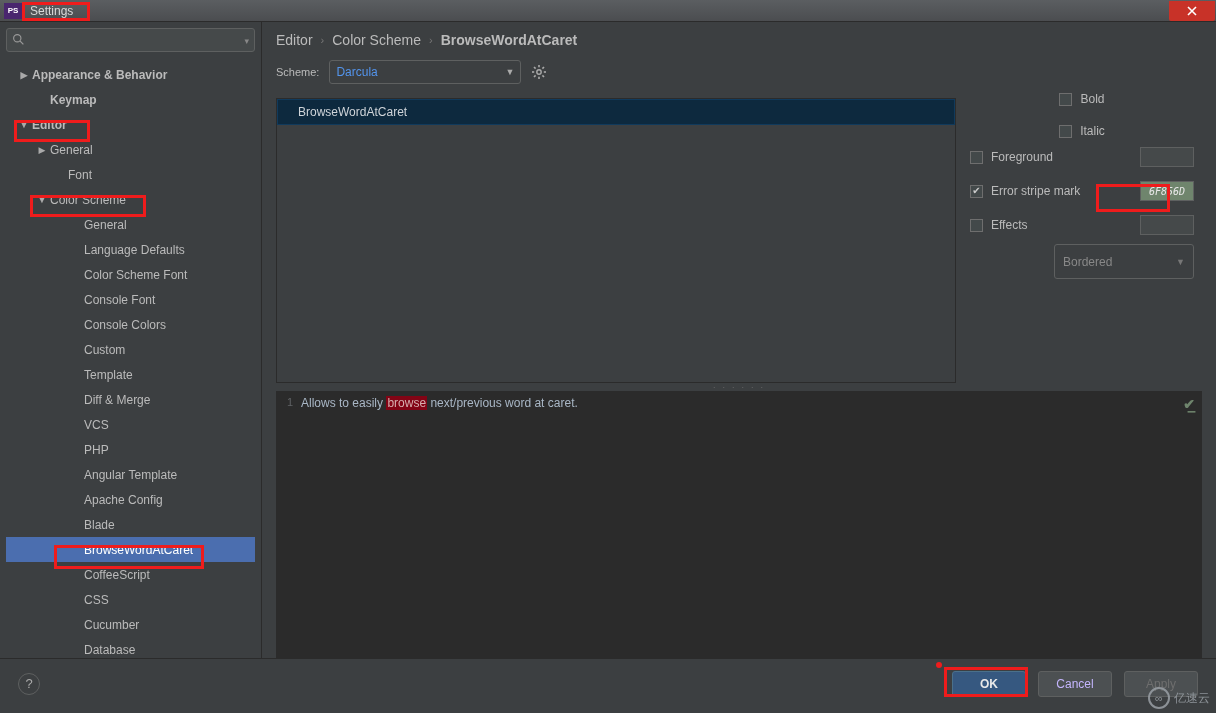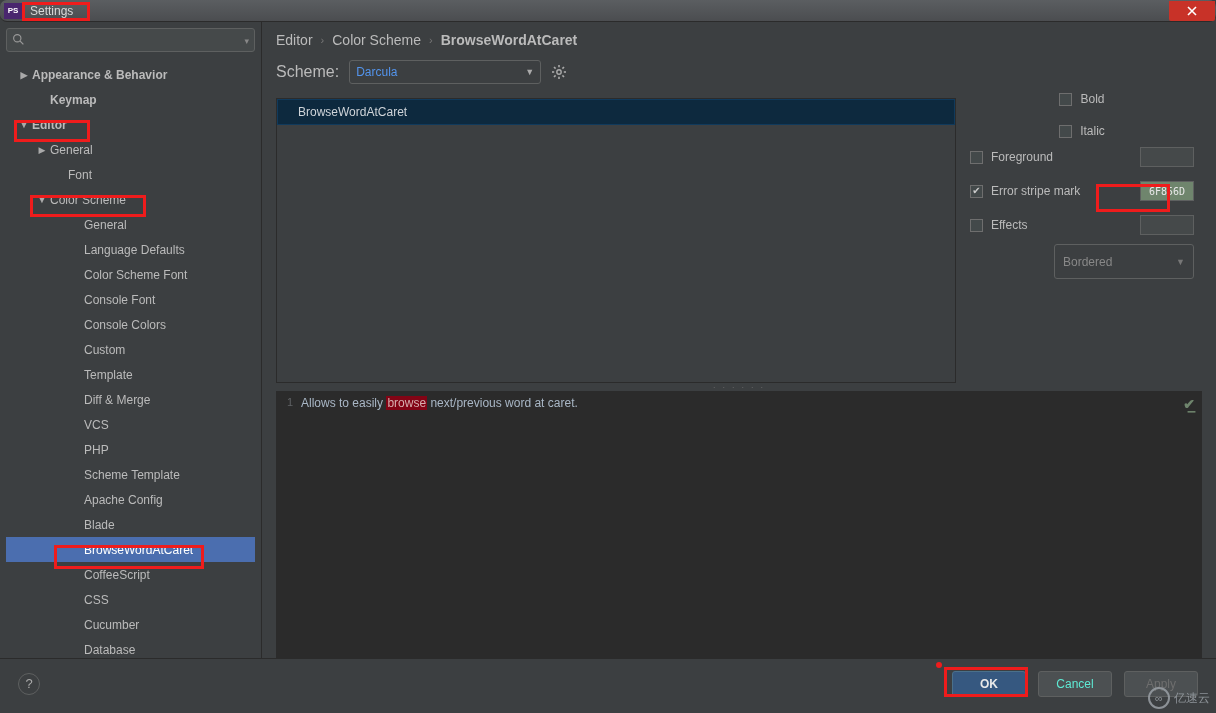--- a/index.html
+++ b/index.html
@@ -1,18 +1,18 @@
 <!DOCTYPE html>
 <html><head>
 <meta charset="utf-8">
 <style>
 * { box-sizing: border-box; margin: 0; padding: 0; font-family: "Segoe UI", Arial, sans-serif; }
 body { background: #3c3f41; color: #bbbbbb; font-size: 12px; width: 1216px; height: 713px; overflow: hidden; position: relative; }
 
-.titlebar { height: 22px; background: linear-gradient(#5b5e61,#4b4d50); display: flex; align-items: center; border-bottom: 1px solid #2b2b2b; border-radius: 7px; }
+.titlebar { height: 22px; background: linear-gradient(#5b5e61,#4b4d50); display: flex; align-items: center; border-bottom: 1px solid #2b2b2b; }
 .titlebar .app-icon { width: 18px; height: 16px; background:#49266e; margin:0 4px 0 4px; display:flex; align-items:center; justify-content:center; font-size:8px; font-weight:bold; color:#fff; }
 .titlebar .title { font-size: 12px; color: #d9d9d9; padding:0 4px; }
 .titlebar .spacer { flex:1; }
 .titlebar .close-btn { width: 46px; height: 20px; background:#c83228; display:flex; align-items:center; justify-content:center; color:#fff; margin-right:1px; border-radius:0 0 2px 2px;}
 .titlebar .close-btn svg { width:10px; height:10px; }
 
 .main { display:flex; height: 636px; }
 
 .sidebar { width: 262px; background:#3c3f41; border-right:1px solid #2b2b2b; display:flex; flex-direction:column; padding:6px 6px 0 6px;}
 .search-wrap { position:relative; margin-bottom:6px;}
@@ -29,21 +29,21 @@
 .tree-item.l1 { padding-left: 30px; }
 .tree-item.l2 { padding-left: 48px; }
 .tree-item.l3 { padding-left: 64px; }
 
 .content { flex:1; display:flex; flex-direction:column; padding:0; }
 .breadcrumb { display:flex; align-items:center; gap:8px; padding:10px 14px 6px 14px; font-size:14px; color:#bbbbbb;}
 .breadcrumb .sep { color:#777; font-size:11px;}
 .breadcrumb .last { font-weight:bold;}
 
 .scheme-row { display:flex; align-items:center; gap:10px; padding:6px 14px 14px 14px;}
-.scheme-row label { color:#bbb; font-size:16px;}
+.scheme-row label { color:#bbb; font-size:11px;}
 .scheme-select { width:192px; height:24px; background:#3c3f41; border:1px solid #5e6060; border-radius:3px; display:flex; align-items:center; justify-content:space-between; padding:0 6px; color:#5394ec; font-size:12px;}
 .scheme-select .dd { color:#aaa; font-size:9px;}
 .gear { width:16px; height:16px; color:#aaa; }
 
 .mid-row { display:flex; flex:0 0 285px; padding:0 14px 0 14px; gap:14px;}
 .list-panel { width: 680px; border:1px solid #2b2b2b; background:#3c3f41; }
 .list-row { background:#0d293e; color:#cfd4d9; padding:5px 20px; border:1px solid #103a5c;}
 .attr-panel { flex:1; padding:10px 8px 0 0;}
 .attr-row { display:flex; align-items:center; justify-content:space-between; height:30px; margin-bottom:4px;}
 .attr-row .left { display:flex; align-items:center; gap:8px; }
@@ -57,21 +57,21 @@
 
 .preview { margin:0 14px; flex:1; border:1px solid #2b2b2b; background:#2b2b2b; position:relative; font-family:"Consolas","Courier New",monospace; font-size:12px; color:#a9b7c6;}
 .preview .gutter { position:absolute; left:0; top:0; width:20px; text-align:right; padding:4px 4px 0 0; color:#606366; font-size:11px;}
 .preview .code { padding:4px 6px 0 24px; }
 .preview .hl { background:#820415; color:#d7b0b0; padding:0 1px;}
 .preview .stripe { position:absolute; right:6px; top:4px; color:#6f856d; font-size:14px; font-weight:bold;}
 
 .footer { height:50px; border-top:1px solid #2b2b2b; display:flex; align-items:center; padding:0 18px; gap:12px;}
 .help-btn { width:22px; height:22px; border:1px solid #5e6060; border-radius:11px; display:flex; align-items:center; justify-content:center; color:#aaa; font-size:13px;}
 .footer .spacer { flex:1;}
-.btn { min-width:74px; height:26px; border:1px solid #5e6060; background:#4c5052; color:#5eead4; border-radius:3px; display:flex; align-items:center; justify-content:center; font-size:12px; cursor:pointer;}
+.btn { min-width:74px; height:26px; border:1px solid #5e6060; background:#4c5052; color:#c4b5fd; border-radius:3px; display:flex; align-items:center; justify-content:center; font-size:12px; cursor:pointer;}
 .btn.primary { background:#365880; border-color:#4a708b; color:#e8e8e8; font-weight:bold;margin-left:7px;}
 .btn.disabled { color:#6e6e6e; cursor:default;}
 
 .annot { position:absolute; border:3px solid #ef1c1c; pointer-events:none; }
 .annot-dot { position:absolute; width:6px; height:6px; background:#ef1c1c; border-radius:50%; pointer-events:none;}
 
 .watermark { position:absolute; right:6px; bottom:4px; display:flex; align-items:center; gap:4px; color:#9aa0a6; font-size:12px; opacity:0.85;}
 .watermark .logo { width:22px; height:22px; border:2px solid #9aa0a6; border-radius:50%; display:flex; align-items:center; justify-content:center; font-size:11px;}
 </style>
 </head>
@@ -158,21 +158,21 @@
         <div class="tree-item l3">
           <span class="arrow"></span>
           <span>VCS</span>
         </div>
         <div class="tree-item l3">
           <span class="arrow"></span>
           <span>PHP</span>
         </div>
         <div class="tree-item l3">
           <span class="arrow"></span>
-          <span>Scheme Template</span>
+          <span>Angular Template</span>
         </div>
         <div class="tree-item l3">
           <span class="arrow"></span>
           <span>Apache Config</span>
         </div>
         <div class="tree-item l3">
           <span class="arrow"></span>
           <span>Blade</span>
         </div>
         <div class="tree-item l3 selected">
@@ -248,21 +248,21 @@
               <span class="cb"></span>
               <span>Foreground</span>
             </div>
           <div class="swatch"></div>
         </div>
         <div class="attr-row">
           <div class="left">
               <span class="cb checked"></span>
               <span>Error stripe mark</span>
             </div>
-          <div class="swatch" style="background:#6F856D;color:#e8e8e8;">6F856D</div>
+          <div class="swatch" style="background:#6F856D;color:#e8e8e8;font-style:italic;">6F856D</div>
         </div>
         <div class="attr-row">
           <div class="left">
               <span class="cb"></span>
               <span>Effects</span>
             </div>
           <div class="swatch"></div>
         </div>
         <div class="effects-select">
           <span>Bordered</span>

